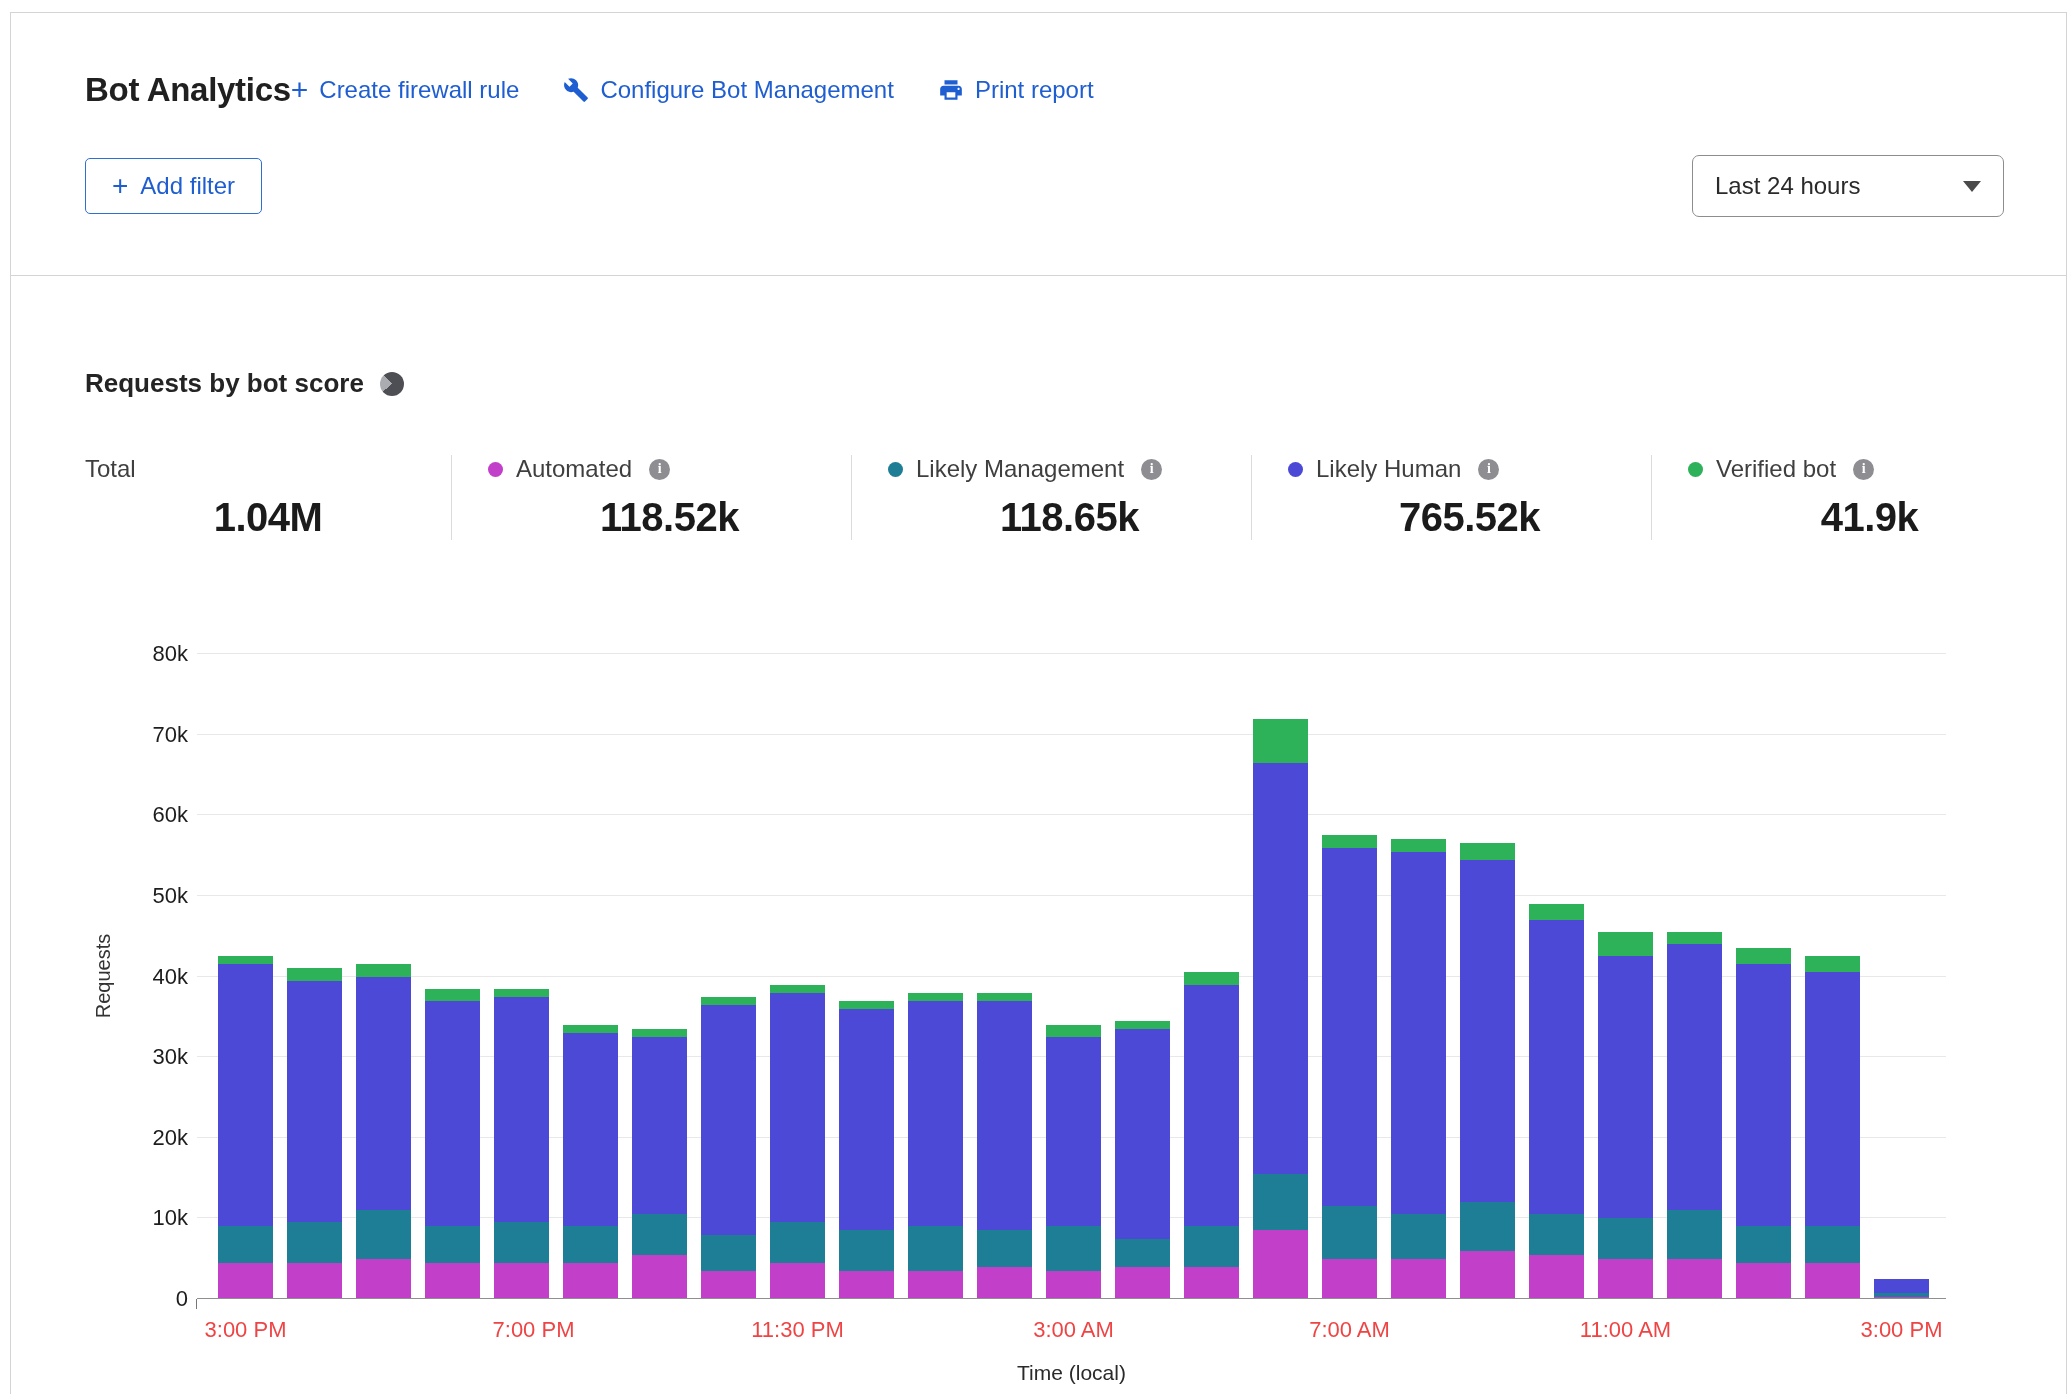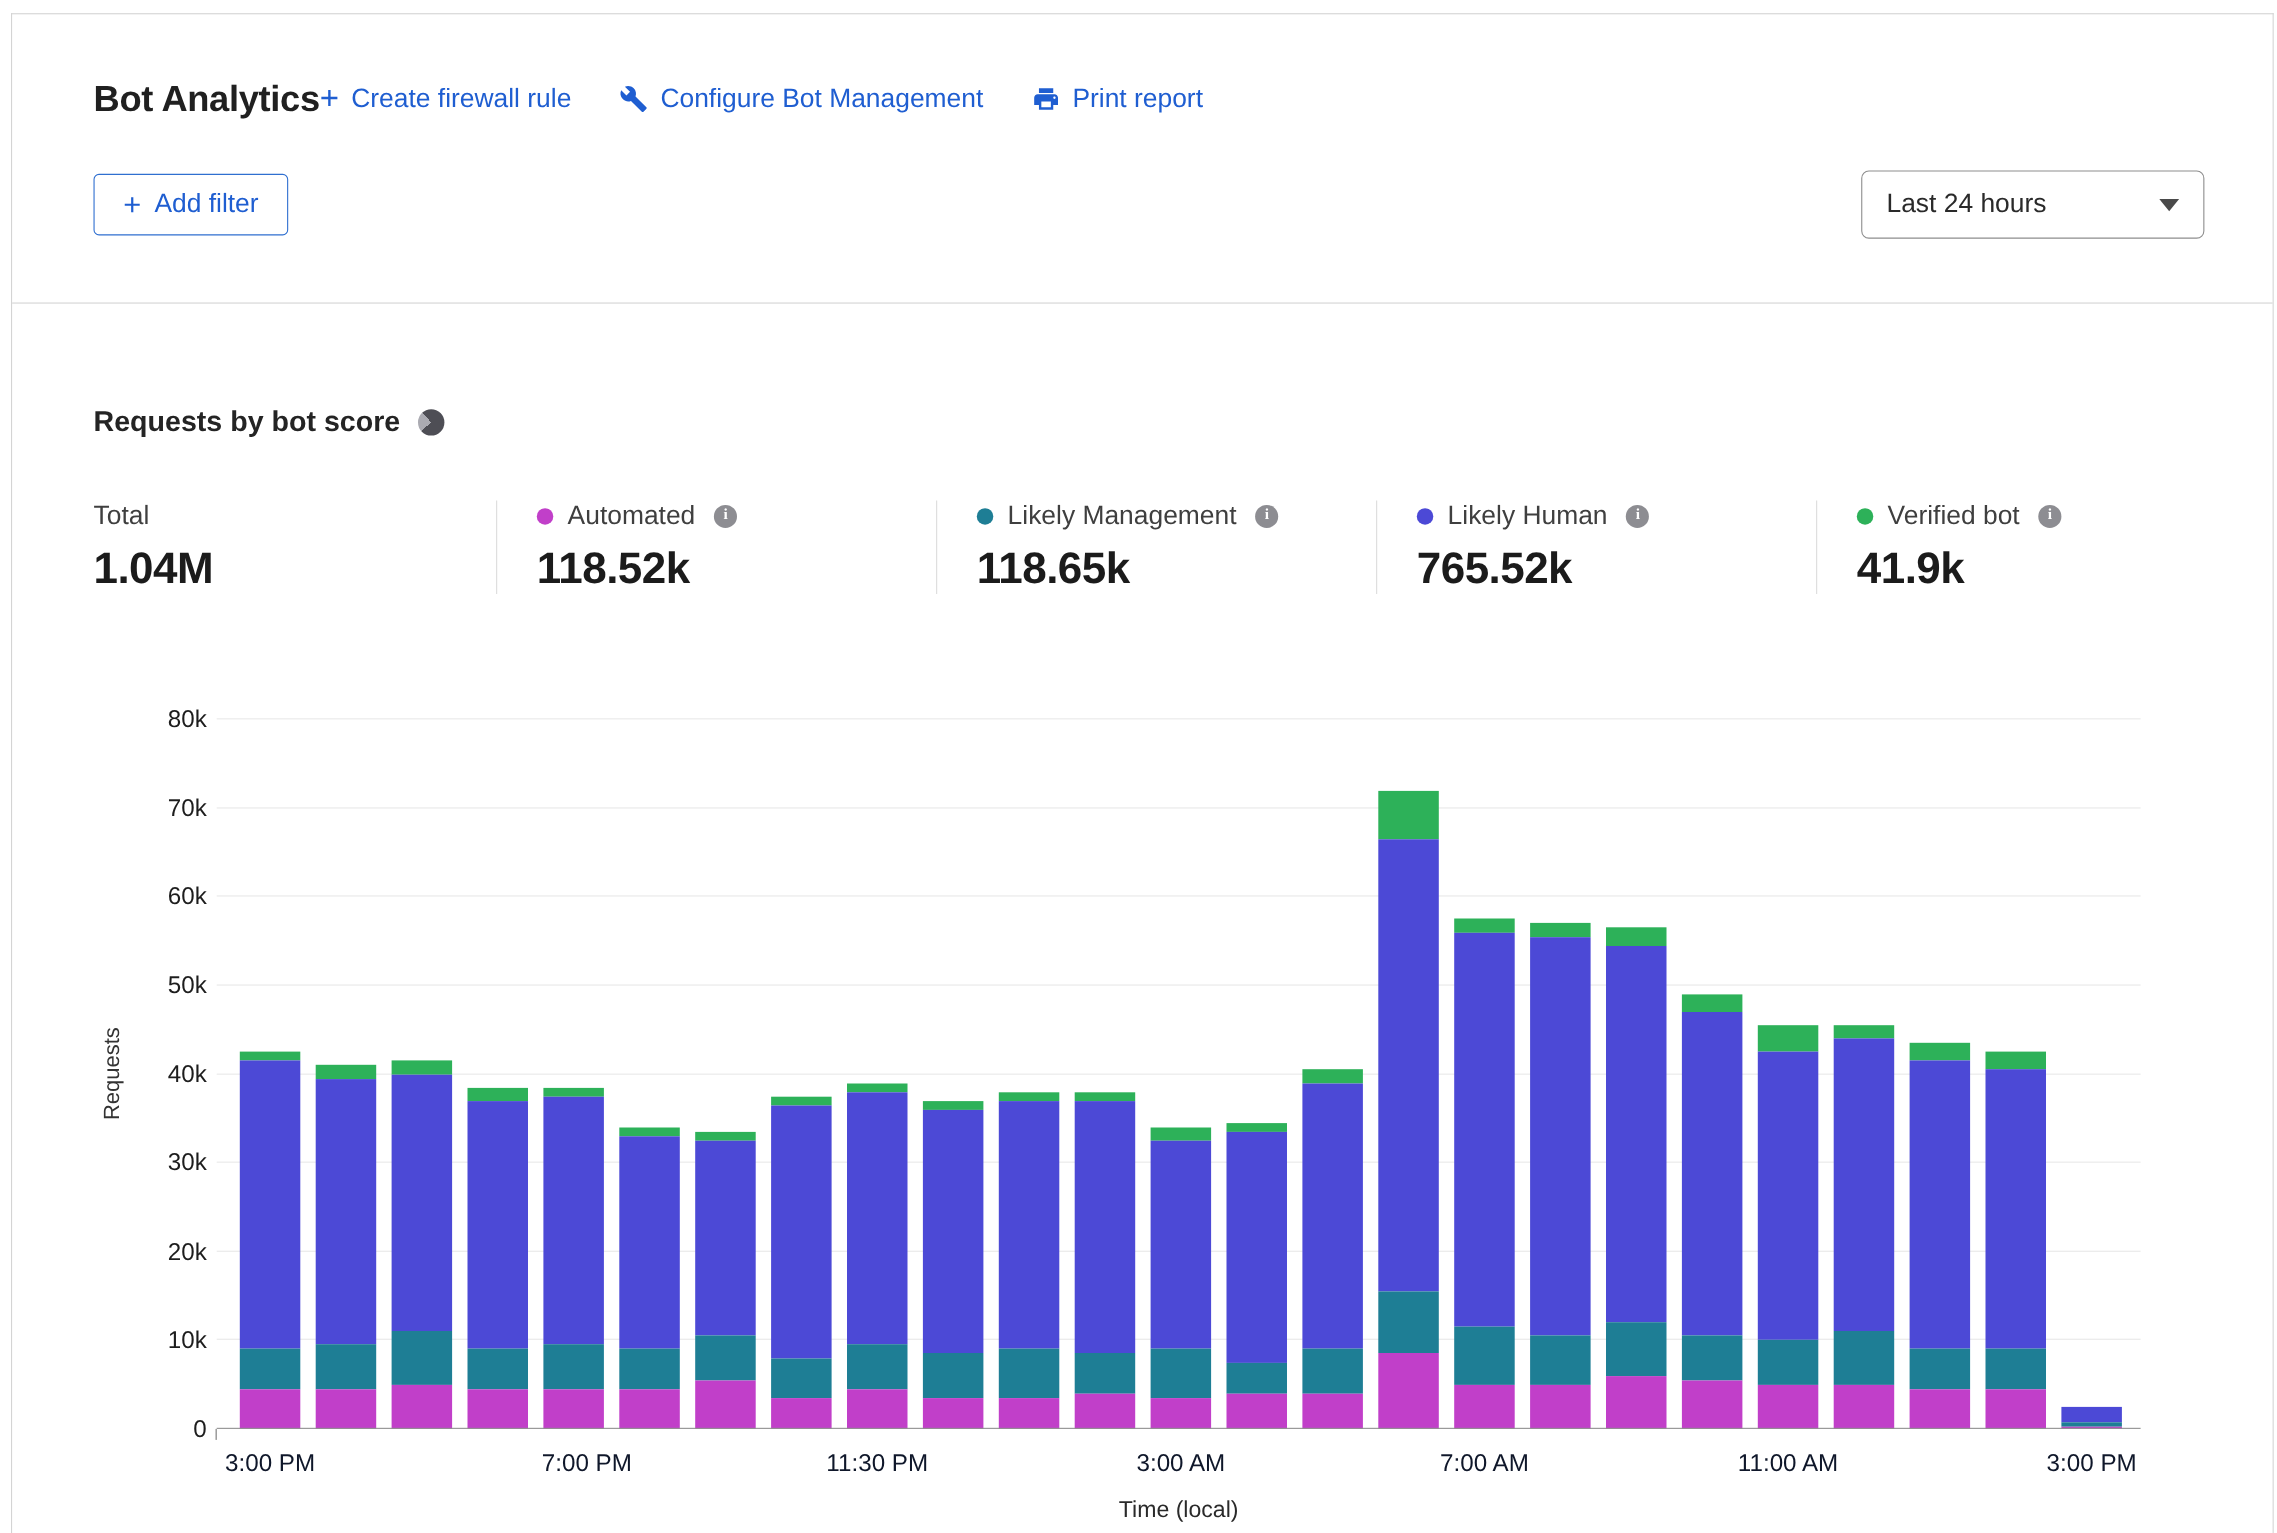--- a/index.html
+++ b/index.html
@@ -34,21 +34,21 @@
   }
   .caret{width:0;height:0;border-left:9px solid transparent;border-right:9px solid transparent;border-top:11px solid #4a4a4a;}
   
   .section-title-row{display:flex;align-items:center;gap:16px;margin:92px 0 0 74px;}
   h2{margin:0;font-size:26px;font-weight:700;color:#242424;}
   .pie-icon{
     width:24px;height:24px;border-radius:50%;display:inline-block;
     background:conic-gradient(#4e4e55 0 230deg,#ababb2 230deg 318deg,#4e4e55 318deg 360deg);
   }
   
-  .stats-row{display:flex;margin:56px 0 0 74px;}
+  .stats-row{display:flex;margin:56px 0 0 74px;text-align:center;}
   .stat{width:400px;box-sizing:border-box;}
   .stat.total{width:366px;}
   .stat+.stat{border-left:1px solid #dcdcdc;padding-left:36px;}
   .stat-label-row{display:flex;align-items:center;gap:13px;font-size:24px;color:#3f3f3f;height:28px;}
   .dot{width:15px;height:15px;border-radius:50%;flex:0 0 auto;}
   .info-icon{
     width:21px;height:21px;border-radius:50%;background:#8d8d92;color:#fff;
     display:inline-flex;align-items:center;justify-content:center;
     font-size:14px;font-weight:700;font-family:"Liberation Serif",serif;margin-left:4px;flex:0 0 auto;
   }
@@ -64,21 +64,21 @@
   .slot{flex:1 1 0;display:flex;justify-content:center;align-items:flex-end;height:100%;}
   .bar{width:80%;height:100%;display:flex;flex-direction:column-reverse;justify-content:flex-start;}
   .seg{width:100%;}
   .y-labels{position:absolute;left:0;top:0;width:177px;height:645px;}
   .y-tick{position:absolute;right:0;transform:translateY(50%);font-size:22px;color:#1d1d1d;}
   .y-axis-title{
     position:absolute;left:92px;top:322px;transform:translate(-50%,-50%) rotate(-90deg);
     font-size:20px;color:#333;white-space:nowrap;
   }
   .x-labels{position:absolute;left:200px;right:130px;top:663px;height:32px;}
-  .x-tick{position:absolute;transform:translateX(-50%);font-size:22px;color:#0f172a;white-space:nowrap;}
+  .x-tick{position:absolute;transform:translateX(-50%);font-size:22px;color:#ef4444;white-space:nowrap;}
   .x-axis-title{position:absolute;left:186px;right:120px;top:707px;text-align:center;font-size:21px;color:#2a2a2a;}
 </style>
 </head>
 <body style="--accent: #1f5ed1;">
 
 <div class="card">
 
   <div class="header-section">
     <div class="header-row">
       <h1>Bot Analytics</h1>

